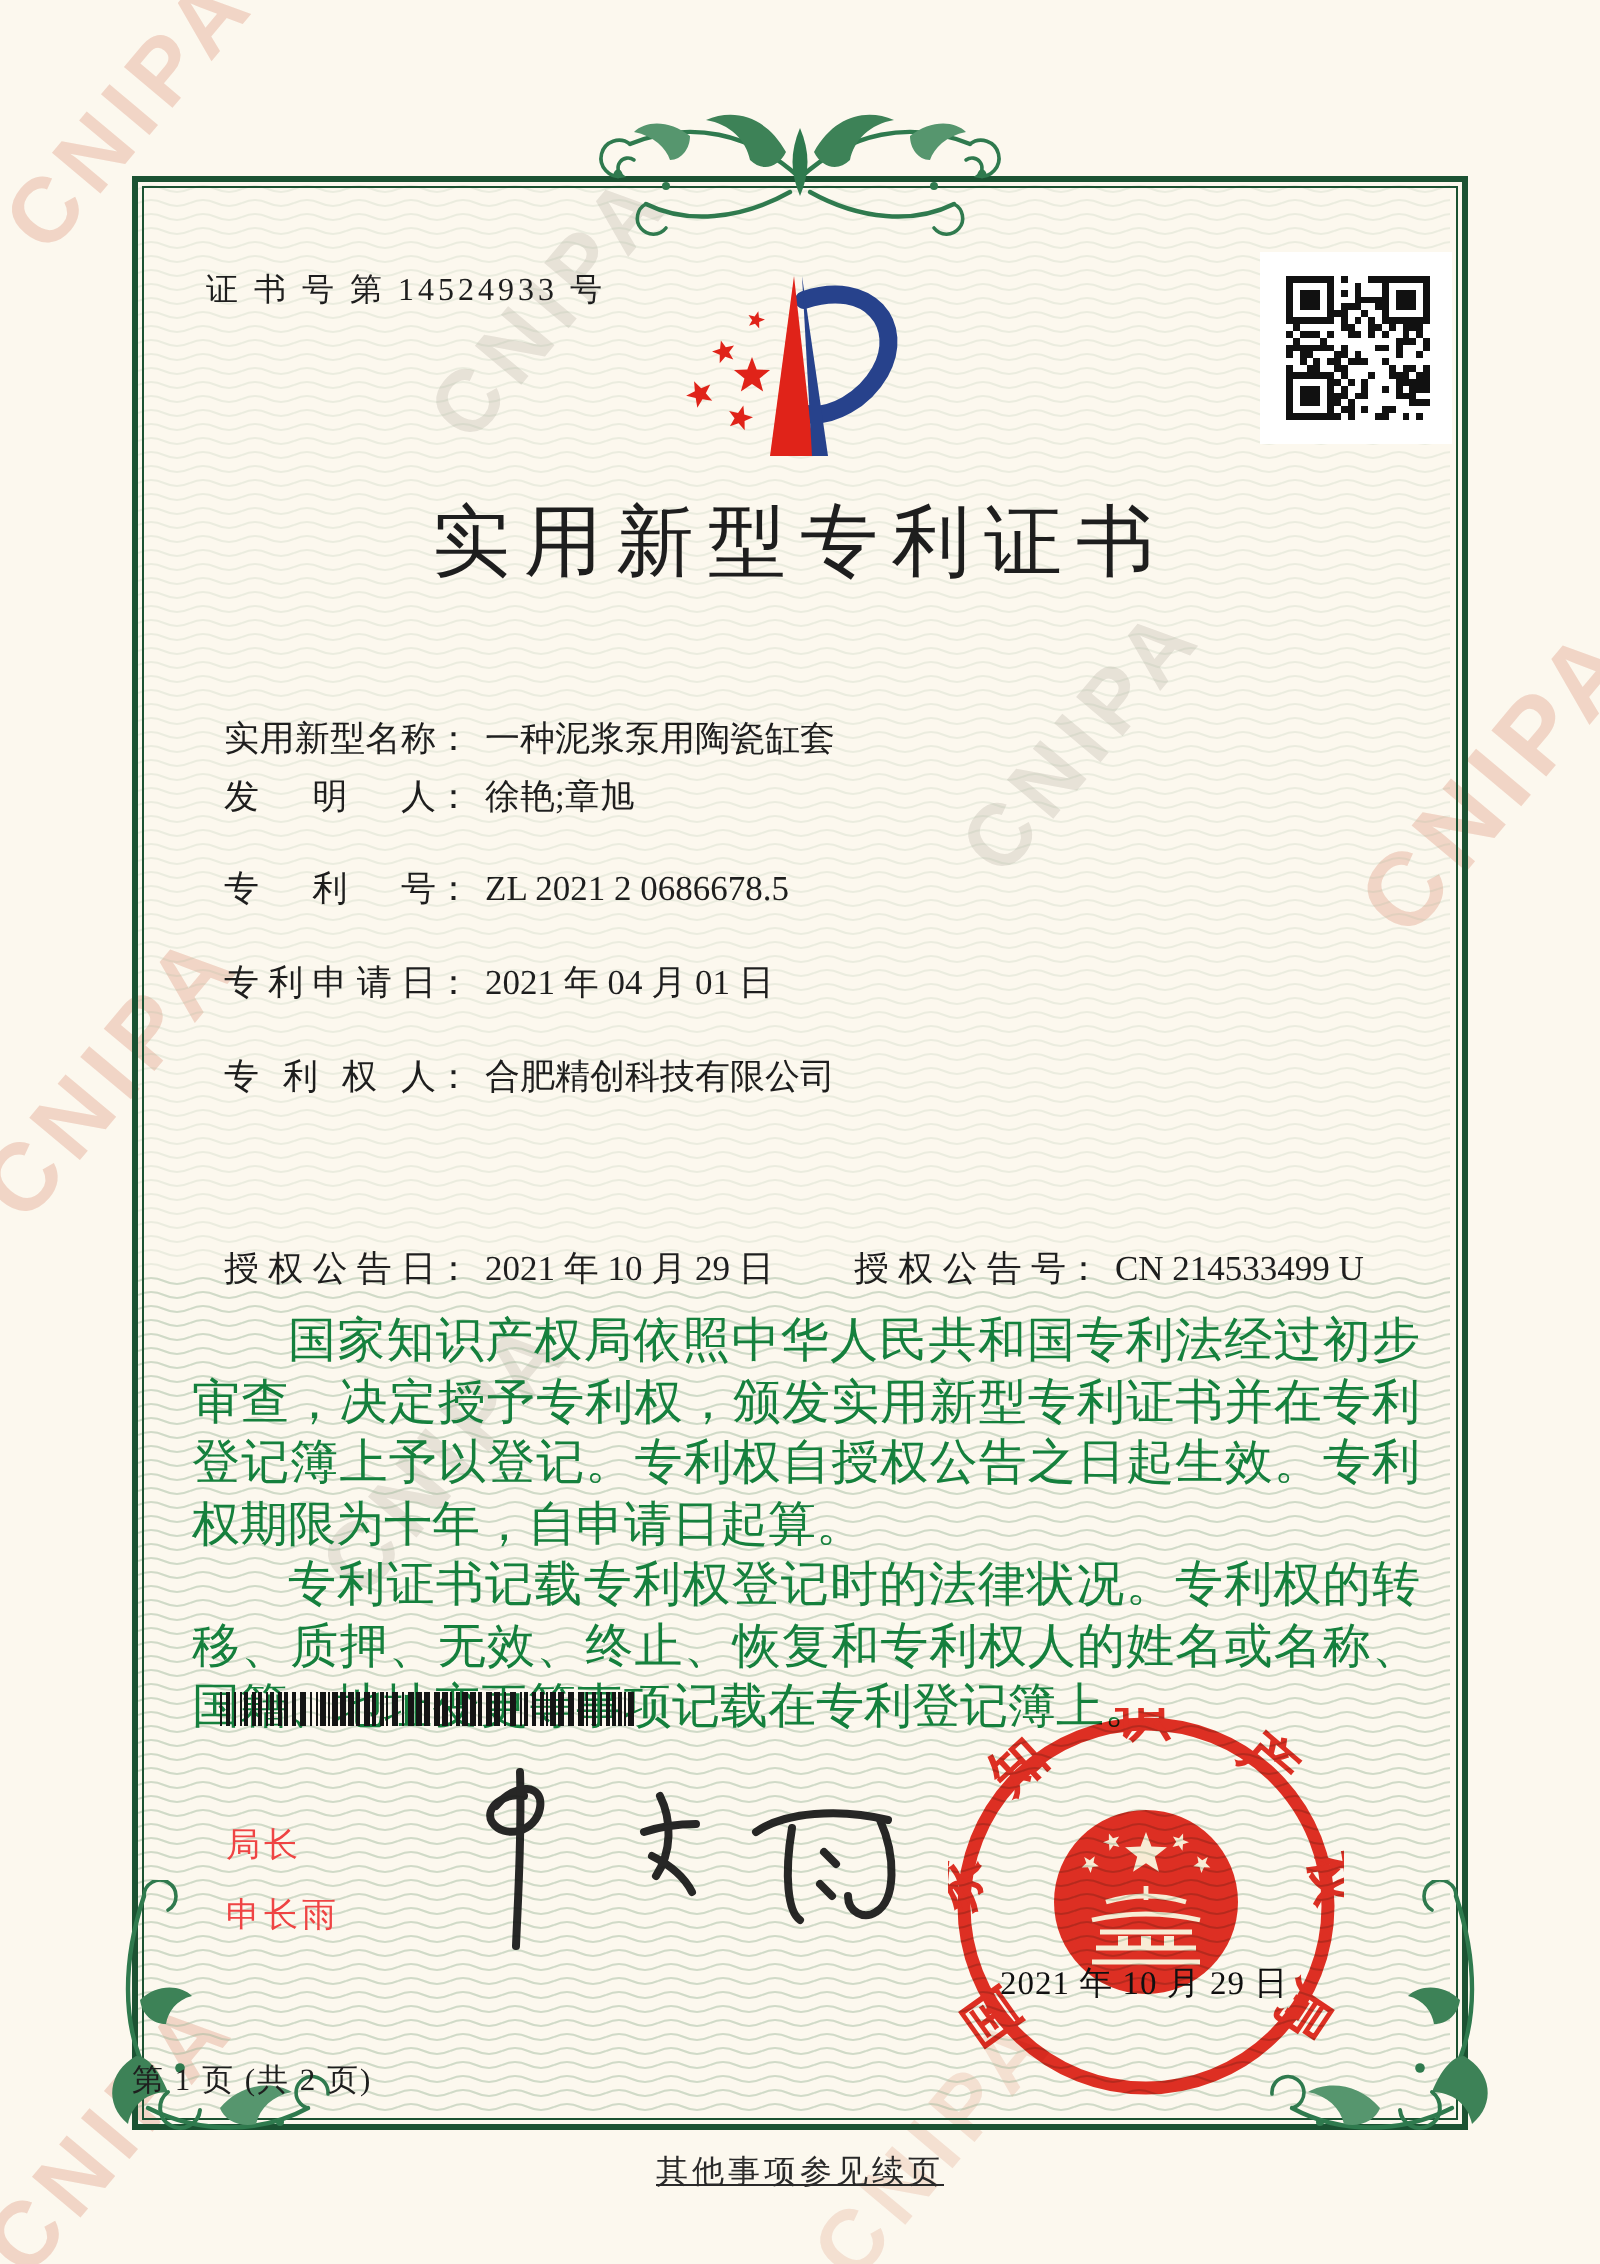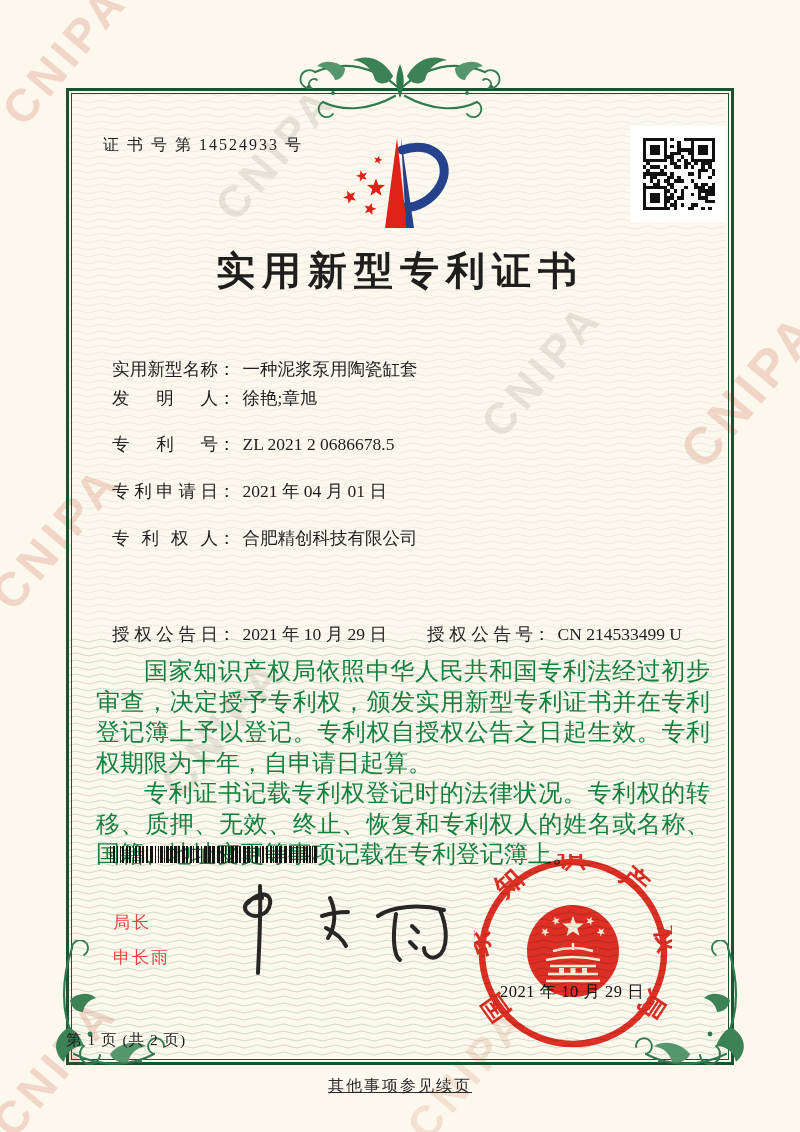--- a/index.html
+++ b/index.html
@@ -22,21 +22,21 @@
   .frame-inner{position:absolute; inset:2px; border:1px solid #1b5232;}
   .waves{position:absolute; left:69px; top:91px; z-index:2; pointer-events:none;}
   .ornament{position:absolute; z-index:4; pointer-events:none;}
   
   .abs{position:absolute; z-index:5;}
   .cert-no{left:103px; top:135px; font-size:16px; letter-spacing:2px;}
   .logo{left:340px; top:130px;}
   .qr-bg{left:630px; top:126px; width:96px; height:96px; background:#ffffff; z-index:4;}
   .qr{left:643px; top:138px; z-index:5;}
   .title{left:0; top:244px; width:800px; text-align:center;
-         font-size:39px; font-weight:bold; letter-spacing:7px;}
+         font-size:39px; font-weight:normal; letter-spacing:7px;}
   .row{left:112px; width:620px; font-size:17.5px; line-height:26px;}
   .flabel{display:inline-block; width:106px; text-align:justify; text-align-last:justify; vertical-align:top;}
   .fcolon{vertical-align:top;}
   .fvalue{display:inline-block; margin-left:7px; vertical-align:top;}
   .fvalue-address{width:474px; padding-left:43px; text-indent:-43px;}
   .grant2{position:absolute; left:315px; top:0;}
   .paras{left:96px; top:656px; width:614px; font-size:24px; line-height:30.5px;
          text-align:justify; color:#15803d;}
   .paras p{margin:0; text-indent:2em;}
   .barcode{left:110px; top:846px;}

